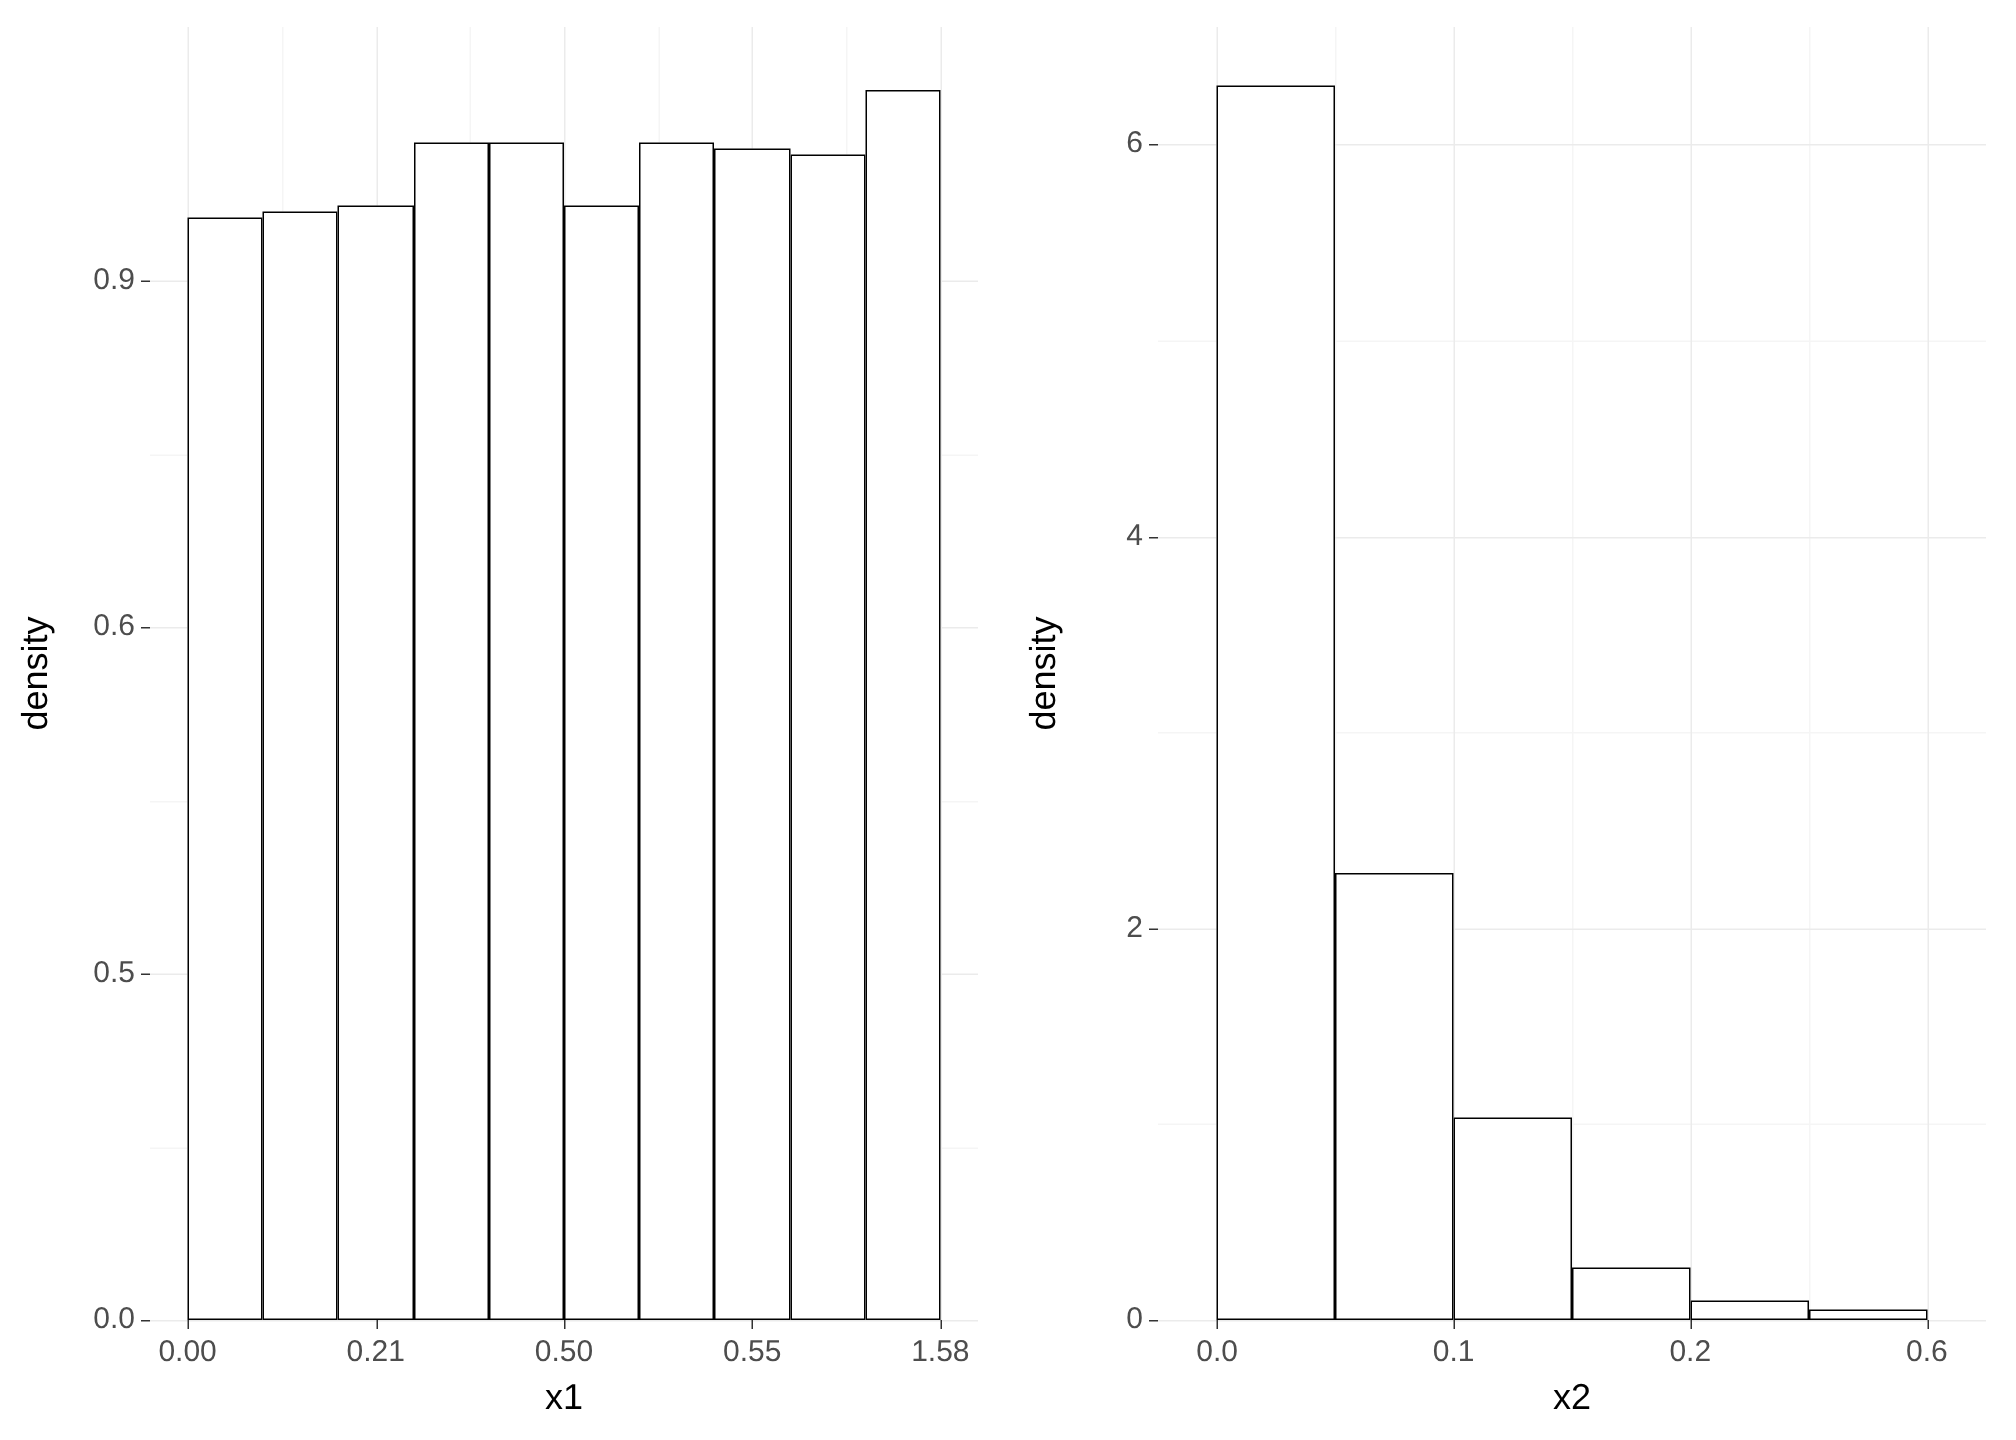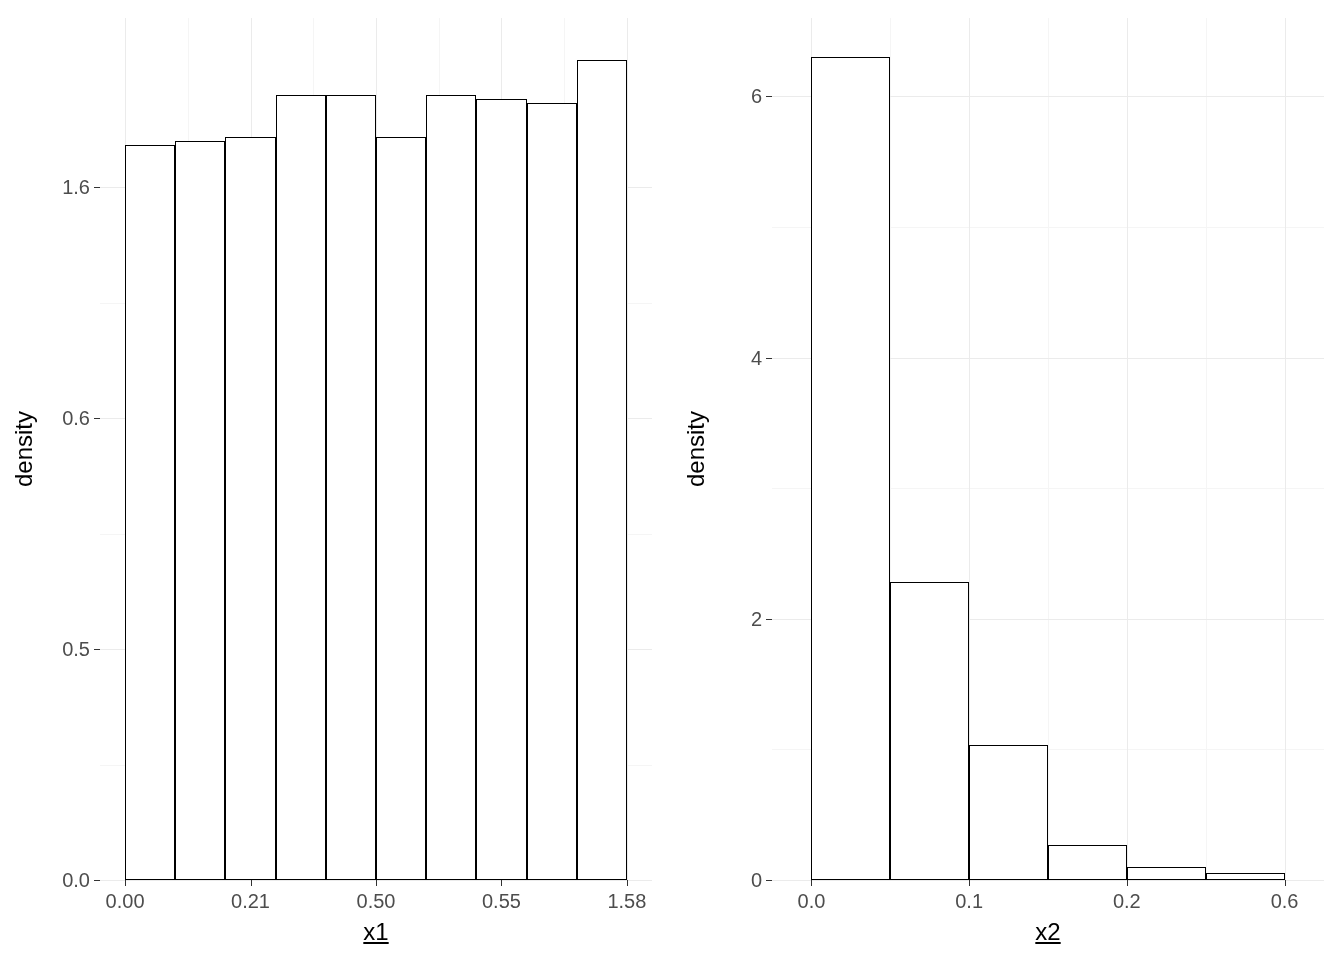--- a/index.html
+++ b/index.html
@@ -49,21 +49,21 @@
   .tick-label.y { transform: translate(0, -50%); text-align: right; }
   .axis-title {
     position: absolute;
     font-size: 24px;
     color: #000;
   }
   .axis-title.y {
     transform: translate(-50%, -50%) rotate(-90deg);
     transform-origin: center center;
   }
-  .axis-title.x { transform: translate(-50%, 0); text-decoration: underline; }
+  .axis-title.x { transform: translate(-50%, 0); }
   .tick-mark {
     position: absolute;
     background: #333333;
   }
 </style>
 </head>
 <body>
 
 <div class="page">
 
@@ -98,21 +98,21 @@
       </div>
     <div class="axis-title y" id="ylab-0" style="left: 24px; top: 449px;">density</div>
     <div class="axis-title x" id="xlab-0" style="left: 376px; top: 918px;">x1</div>
   <div class="tick-mark" style="left: 94px; top: 880px; width: 6px; height: 1px;"></div>
       <div class="tick-label y" style="right: 582px; top: 880px;">0.0</div>
       <div class="tick-mark" style="left: 94px; top: 649.107px; width: 6px; height: 1px;"></div>
       <div class="tick-label y" style="right: 582px; top: 649.107px;">0.5</div>
       <div class="tick-mark" style="left: 94px; top: 418.214px; width: 6px; height: 1px;"></div>
       <div class="tick-label y" style="right: 582px; top: 418.214px;">0.6</div>
       <div class="tick-mark" style="left: 94px; top: 187.321px; width: 6px; height: 1px;"></div>
-      <div class="tick-label y" style="right: 582px; top: 187.321px;">1.6</div>
+      <div class="tick-label y" style="right: 582px; top: 187.321px;">0.9</div>
       <div class="tick-mark" style="left: 125.091px; top: 880px; width: 1px; height: 6px;"></div>
       <div class="tick-label x" style="left: 125.091px; top: 890px;">0.00</div>
       <div class="tick-mark" style="left: 250.545px; top: 880px; width: 1px; height: 6px;"></div>
       <div class="tick-label x" style="left: 250.545px; top: 890px;">0.21</div>
       <div class="tick-mark" style="left: 376px; top: 880px; width: 1px; height: 6px;"></div>
       <div class="tick-label x" style="left: 376px; top: 890px;">0.50</div>
       <div class="tick-mark" style="left: 501.455px; top: 880px; width: 1px; height: 6px;"></div>
       <div class="tick-label x" style="left: 501.455px; top: 890px;">0.55</div>
       <div class="tick-mark" style="left: 626.909px; top: 880px; width: 1px; height: 6px;"></div>
       <div class="tick-label x" style="left: 626.909px; top: 890px;">1.58</div>

